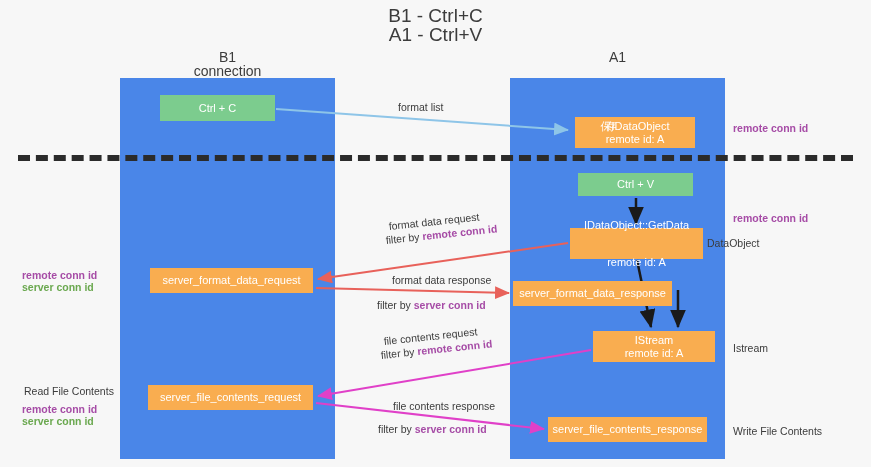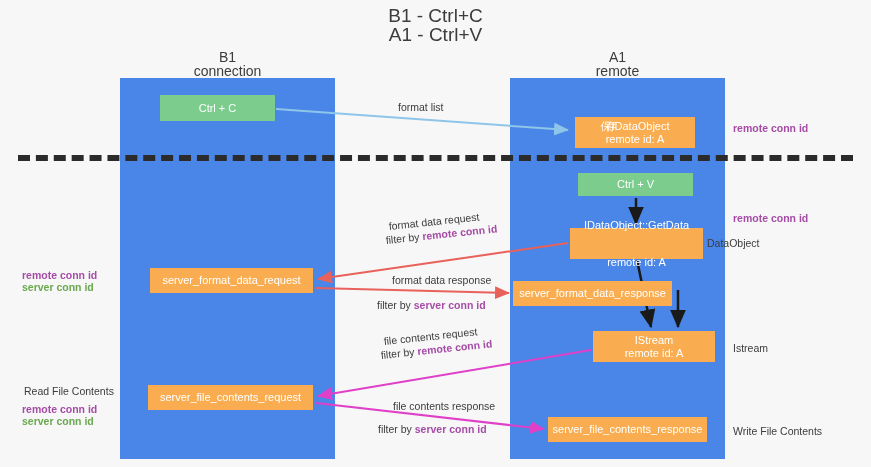--- a/index.html
+++ b/index.html
@@ -105,21 +105,20 @@
     <div>B1 - Ctrl+C</div>
     <div>A1 - Ctrl+V</div>
   </div>
 
   <div class="lane-header" style="left:120px;top:50px;width:215px;">
     <div>B1</div>
     <div>connection</div>
   </div>
   <div class="lane-header" style="left:510px;top:50px;width:215px;">
     <div>A1</div>
-    <div>remote</div>
   </div>
 
   <div class="lane" id="lane-b1"></div>
   <div class="lane" id="lane-a1"></div>
 
   <svg class="svg-layer">
     <defs>
       <marker id="ah-blue" markerWidth="9" markerHeight="9" refX="7" refY="3.2" orient="auto">
         <path d="M0,0 L7.5,3.2 L0,6.4 z" fill="#8ec5e8"></path>
       </marker>

